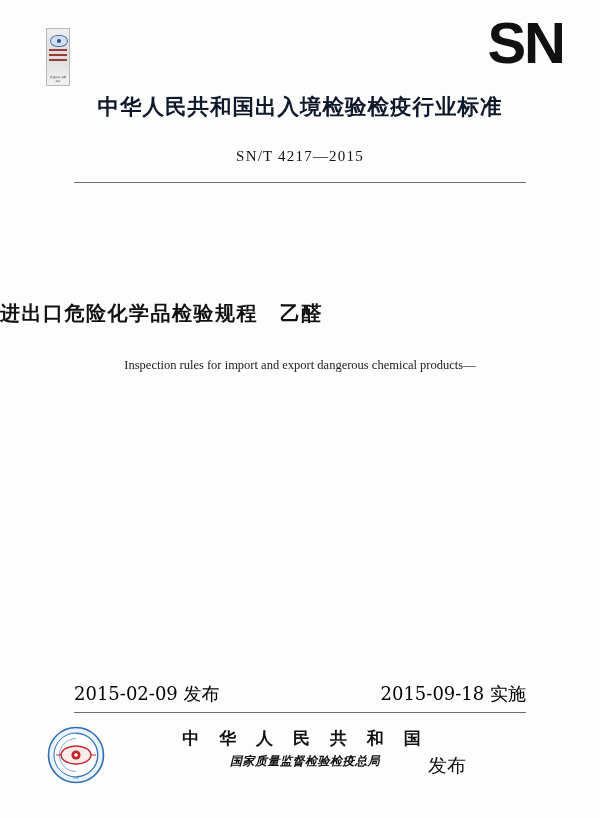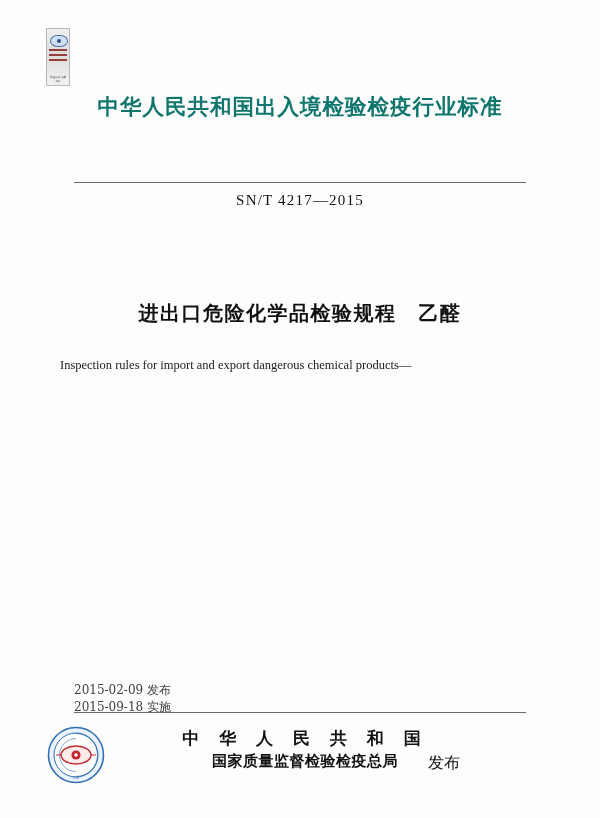--- a/index.html
+++ b/index.html
@@ -47,90 +47,87 @@
   .std-title {
     position: absolute;
     top: 92px;
     left: 0;
     width: 600px;
     text-align: center;
     font-family: "DejaVu Serif", serif;
     font-size: 21.5px;
     font-weight: bold;
     letter-spacing: 1px;
-    color: #0f766e;
+    color: #0f172a;
   }
 
   
   .std-number {
     position: absolute;
     top: 148px;
     left: 0;
     width: 600px;
     text-align: center;
     font-family: "Liberation Serif", serif;
     font-size: 15px;
     letter-spacing: 1.2px;
     color: #111;
-    margin-top: 44px;
   }
 
   
   .rule-top {
     position: absolute;
     top: 182px;
     left: 74px;
     width: 452px;
     height: 1px;
     background: #6c6c6c;
   }
 
   
   .main-title {
     position: absolute;
     top: 300px;
     left: 0;
     width: 600px;
-    text-align: center;
     font-family: "DejaVu Serif", serif;
     font-size: 20px;
     font-weight: bold;
     letter-spacing: 1.5px;
     color: #111;
   }
   .main-title .gap {
     display: inline-block;
     width: 22px;
   }
 
   
   .en-title {
     position: absolute;
     top: 355px;
     left: 60px;
     width: 480px;
-    text-align: left;
+    text-align: center;
     font-family: "Liberation Serif", serif;
     font-size: 12.5px;
     line-height: 20px;
     color: #1a1a1a;
   }
 
   
   .dates {
     position: absolute;
     top: 682px;
     left: 74px;
     width: 452px;
     display: flex;
     justify-content: space-between;
     font-family: "DejaVu Serif", serif;
-    font-size: 12px;
-    color: #404040;
-    flex-direction: column;
+    font-size: 18px;
+    color: #000000;
   }
 
   
   .rule-bottom {
     position: absolute;
     top: 712px;
     left: 74px;
     width: 452px;
     height: 1px;
     background: #6c6c6c;
@@ -153,30 +150,31 @@
     font-family: "DejaVu Serif", serif;
     font-weight: bold;
     color: #111;
   }
   .issuer-line1 {
     font-size: 17px;
     letter-spacing: 7px;
     line-height: 23px;
   }
   .issuer-line2 {
-    font-size: 15px;
+    font-size: 12px;
     letter-spacing: 0.5px;
     line-height: 23px;
+    font-style: italic;
   }
   .issuer-publish {
     position: absolute;
     left: 428px;
     top: 28px;
     font-family: "DejaVu Serif", serif;
-    font-size: 16px;
+    font-size: 19px;
     color: #111;
   }
 
   
   .seal {
     position: absolute;
     left: 47px;
     top: 726px;
     width: 58px;
     height: 58px;
@@ -242,20 +240,23 @@
   <div class="side-mark">
     <div class="sm-box">
       <div class="sm-eye"></div>
       <div class="sm-bar" style="top:20px"></div>
       <div class="sm-bar" style="top:25px"></div>
       <div class="sm-bar" style="top:30px"></div>
       <div class="sm-cap">质检总局 国家标准</div>
     </div>
   </div>
 
+  <div class="logo-row">
+    <div class="sn-logo">SN</div>
+  </div>
 
   <div class="std-title">中华人民共和国出入境检验检疫行业标准</div>
 
   <div class="std-number">SN/T 4217—2015</div>
 
   <div class="rule-top"></div>
 
   <div class="main-title">
     <span>进出口危险化学品检验规程</span><span class="gap"></span><span>乙醛</span>
   </div>

